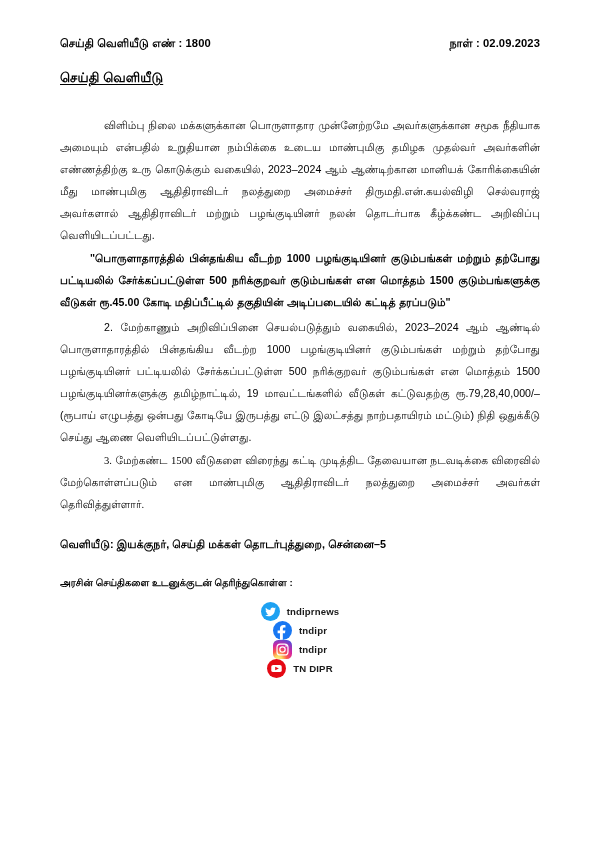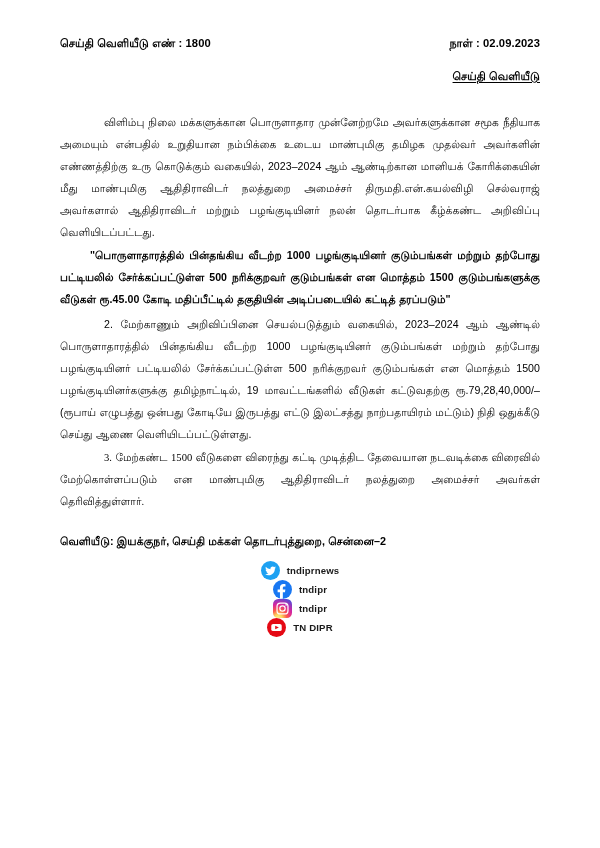--- a/index.html
+++ b/index.html
@@ -36,23 +36,23 @@
     justify-content: space-between;
     align-items: baseline;
     margin-top: 37px;
     font-weight: bold;
     font-size: 11.2px;
     letter-spacing: 0.1px;
   }
 
   
   .doc-title {
-    text-align: right;
-    font-weight: bold;
-    font-size: 11px;
+    text-align: left;
+    font-weight: bold;
+    font-size: 13px;
     margin-top: 19px;
     letter-spacing: 0.1px;
   }
   .doc-title span {
     text-decoration: underline;
     text-underline-offset: 2px;
   }
 
   
   .body-block { margin-top: 17px; }
@@ -136,22 +136,23 @@
       <span>செய்தி வெளியீடு</span>
     </div>
 
     <div class="body-block">
       <p class="para indent">விளிம்பு நிலை மக்களுக்கான பொருளாதார முன்னேற்றமே அவர்களுக்கான சமூக நீதியாக அமையும் என்பதில் உறுதியான நம்பிக்கை உடைய மாண்புமிகு தமிழக முதல்வர் அவர்களின் எண்ணத்திற்கு உரு கொடுக்கும் வகையில், 2023–2024 ஆம் ஆண்டிற்கான மானியக் கோரிக்கையின் மீது மாண்புமிகு ஆதிதிராவிடர் நலத்துறை அமைச்சர் திருமதி.என்.கயல்விழி செல்வராஜ் அவர்களால் ஆதிதிராவிடர் மற்றும் பழங்குடியினர் நலன் தொடர்பாக கீழ்க்கண்ட அறிவிப்பு வெளியிடப்பட்டது.</p>
       <p class="para quote">"பொருளாதாரத்தில் பின்தங்கிய வீடற்ற 1000 பழங்குடியினர் குடும்பங்கள் மற்றும் தற்போது பட்டியலில் சேர்க்கப்பட்டுள்ள 500 நரிக்குறவர் குடும்பங்கள் என மொத்தம் 1500 குடும்பங்களுக்கு வீடுகள் ரூ.45.00 கோடி மதிப்பீட்டில் தகுதியின் அடிப்படையில் கட்டித் தரப்படும்"</p>
       <p class="para num-para">2.      மேற்காணும் அறிவிப்பினை செயல்படுத்தும் வகையில், 2023–2024 ஆம் ஆண்டில் பொருளாதாரத்தில் பின்தங்கிய வீடற்ற 1000 பழங்குடியினர் குடும்பங்கள் மற்றும் தற்போது பழங்குடியினர் பட்டியலில் சேர்க்கப்பட்டுள்ள 500 நரிக்குறவர் குடும்பங்கள் என மொத்தம் 1500 பழங்குடியினர்களுக்கு தமிழ்நாட்டில், 19 மாவட்டங்களில் வீடுகள் கட்டுவதற்கு ரூ.79,28,40,000/– (ரூபாய் எழுபத்து ஒன்பது கோடியே இருபத்து எட்டு இலட்சத்து நாற்பதாயிரம் மட்டும்) நிதி ஒதுக்கீடு செய்து ஆணை வெளியிடப்பட்டுள்ளது.</p>
       <p class="para num-para tight">3.  மேற்கண்ட 1500 வீடுகளை விரைந்து கட்டி முடித்திட தேவையான நடவடிக்கை விரைவில் மேற்கொள்ளப்படும் என மாண்புமிகு ஆதிதிராவிடர் நலத்துறை அமைச்சர் அவர்கள் தெரிவித்துள்ளார்.</p>
     </div>
 
-    <div class="publisher">வெளியீடு: இயக்குநர், செய்தி மக்கள் தொடர்புத்துறை, சென்னை–2</div>
-
+    <div class="publisher">வெளியீடு: இயக்குநர், செய்தி மக்கள் தொடர்புத்துறை, சென்னை–5</div>
+
+    <div class="footer-lead">அரசின் செய்திகளை உடனுக்குடன் தெரிந்துகொள்ள :</div>
 
     <div class="social-row">
 
       <div class="social-item">
         <svg class="social-icon" viewBox="0 0 40 40">
           <circle cx="20" cy="20" r="20" fill="#1da1f2"></circle>
           <path fill="#ffffff" d="M31.5 13.6c-0.84 0.37-1.74 0.62-2.69 0.74 0.97-0.58 1.71-1.5 2.06-2.59-0.9 0.54-1.91 0.93-2.97 1.14-0.85-0.91-2.07-1.48-3.41-1.48-2.58 0-4.67 2.09-4.67 4.67 0 0.37 0.04 0.72 0.12 1.07-3.88-0.2-7.32-2.05-9.62-4.88-0.4 0.69-0.63 1.5-0.63 2.35 0 1.62 0.82 3.05 2.08 3.89-0.77-0.02-1.49-0.23-2.12-0.58v0.06c0 2.26 1.61 4.15 3.75 4.58-0.39 0.11-0.81 0.16-1.23 0.16-0.3 0-0.59-0.03-0.88-0.08 0.59 1.85 2.32 3.2 4.36 3.24-1.6 1.25-3.61 2-5.8 2-0.38 0-0.75-0.02-1.11-0.07 2.07 1.33 4.52 2.1 7.16 2.1 8.59 0 13.29-7.12 13.29-13.29l-0.02-0.6c0.92-0.66 1.71-1.48 2.33-2.42z"></path>
         </svg>
         <span class="handle">tndiprnews</span>
       </div>

